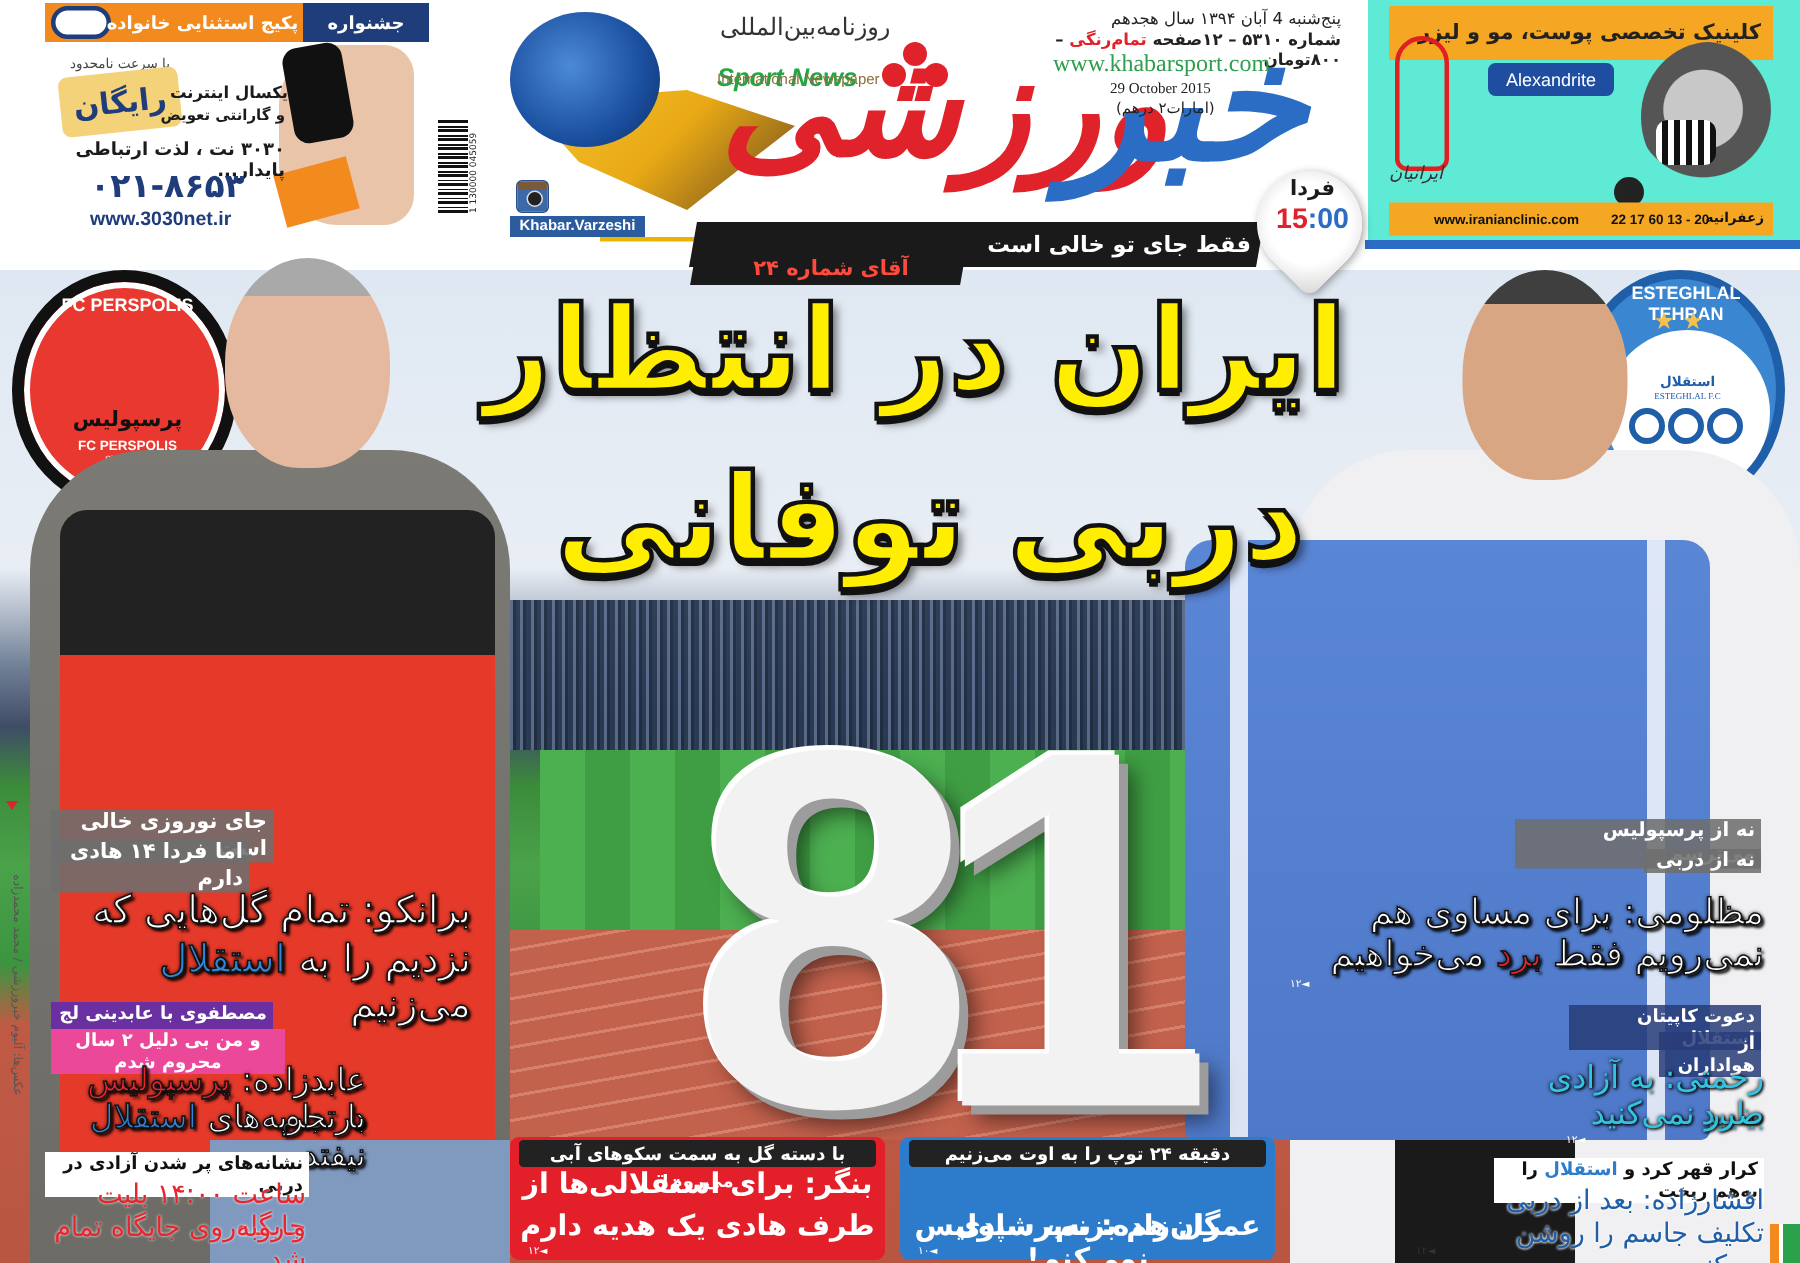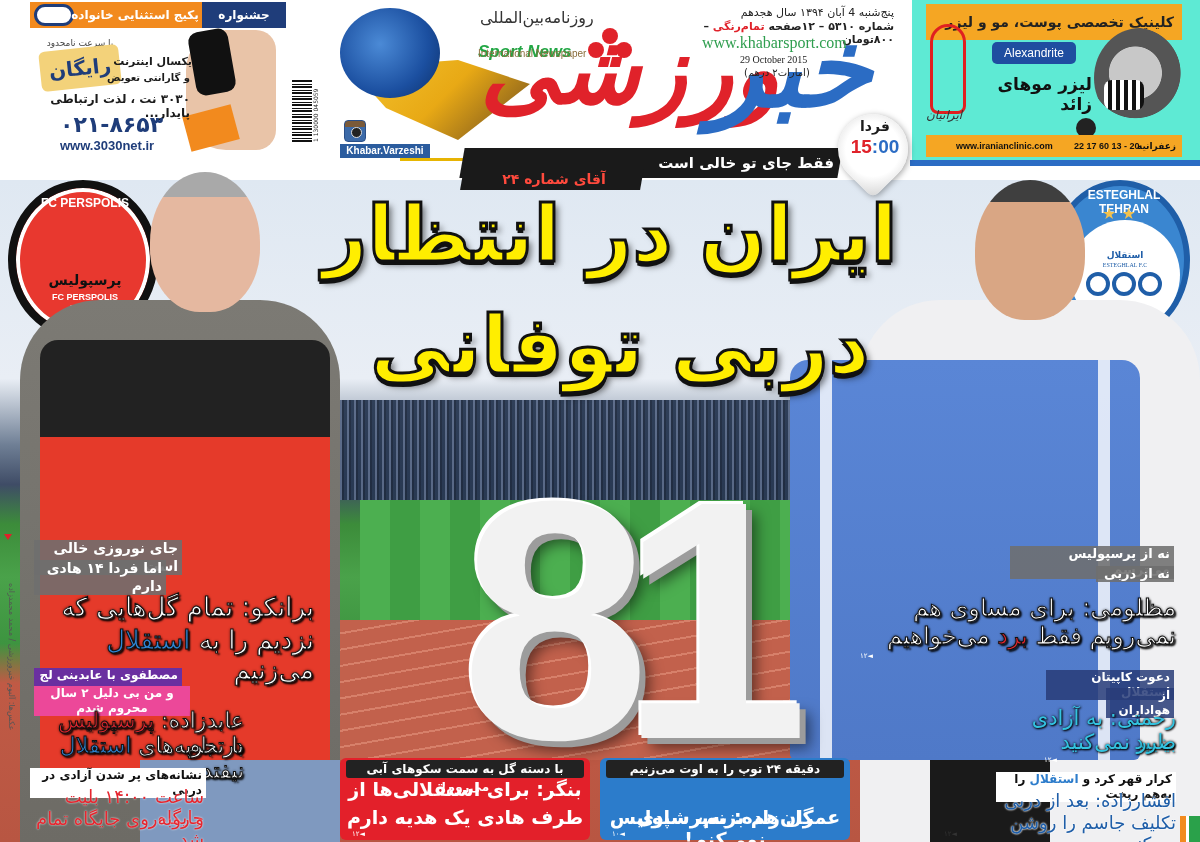--- a/index.html
+++ b/index.html
@@ -225,21 +225,20 @@
 </div>
 <div id="site-url" class="abs">www.khabarsport.com</div>
 <div id="date-en" class="abs">29 October 2015</div>
 <div id="price-uae" class="abs rtl">(امارات۲ درهم)</div>
 
 <div id="ad-right" class="abs">
   <div class="top rtl">کلینیک تخصصی پوست، مو و لیزر</div>
   <div class="figure"></div>
   <div class="irlogo rtl">ایرانیان</div>
   <div class="alex">Alexandrite</div>
-  <div class="laser rtl">لیزر موهای زائد</div>
   <div class="porc"></div>
   <div class="stripes"></div>
   <div class="ball"></div>
   <div class="bottom">
     <span class="u">www.iranianclinic.com</span>
     <span class="p">22 17 60 13 - 20</span>
     <span class="z rtl">زعفرانیه</span>
   </div>
 </div>
 

